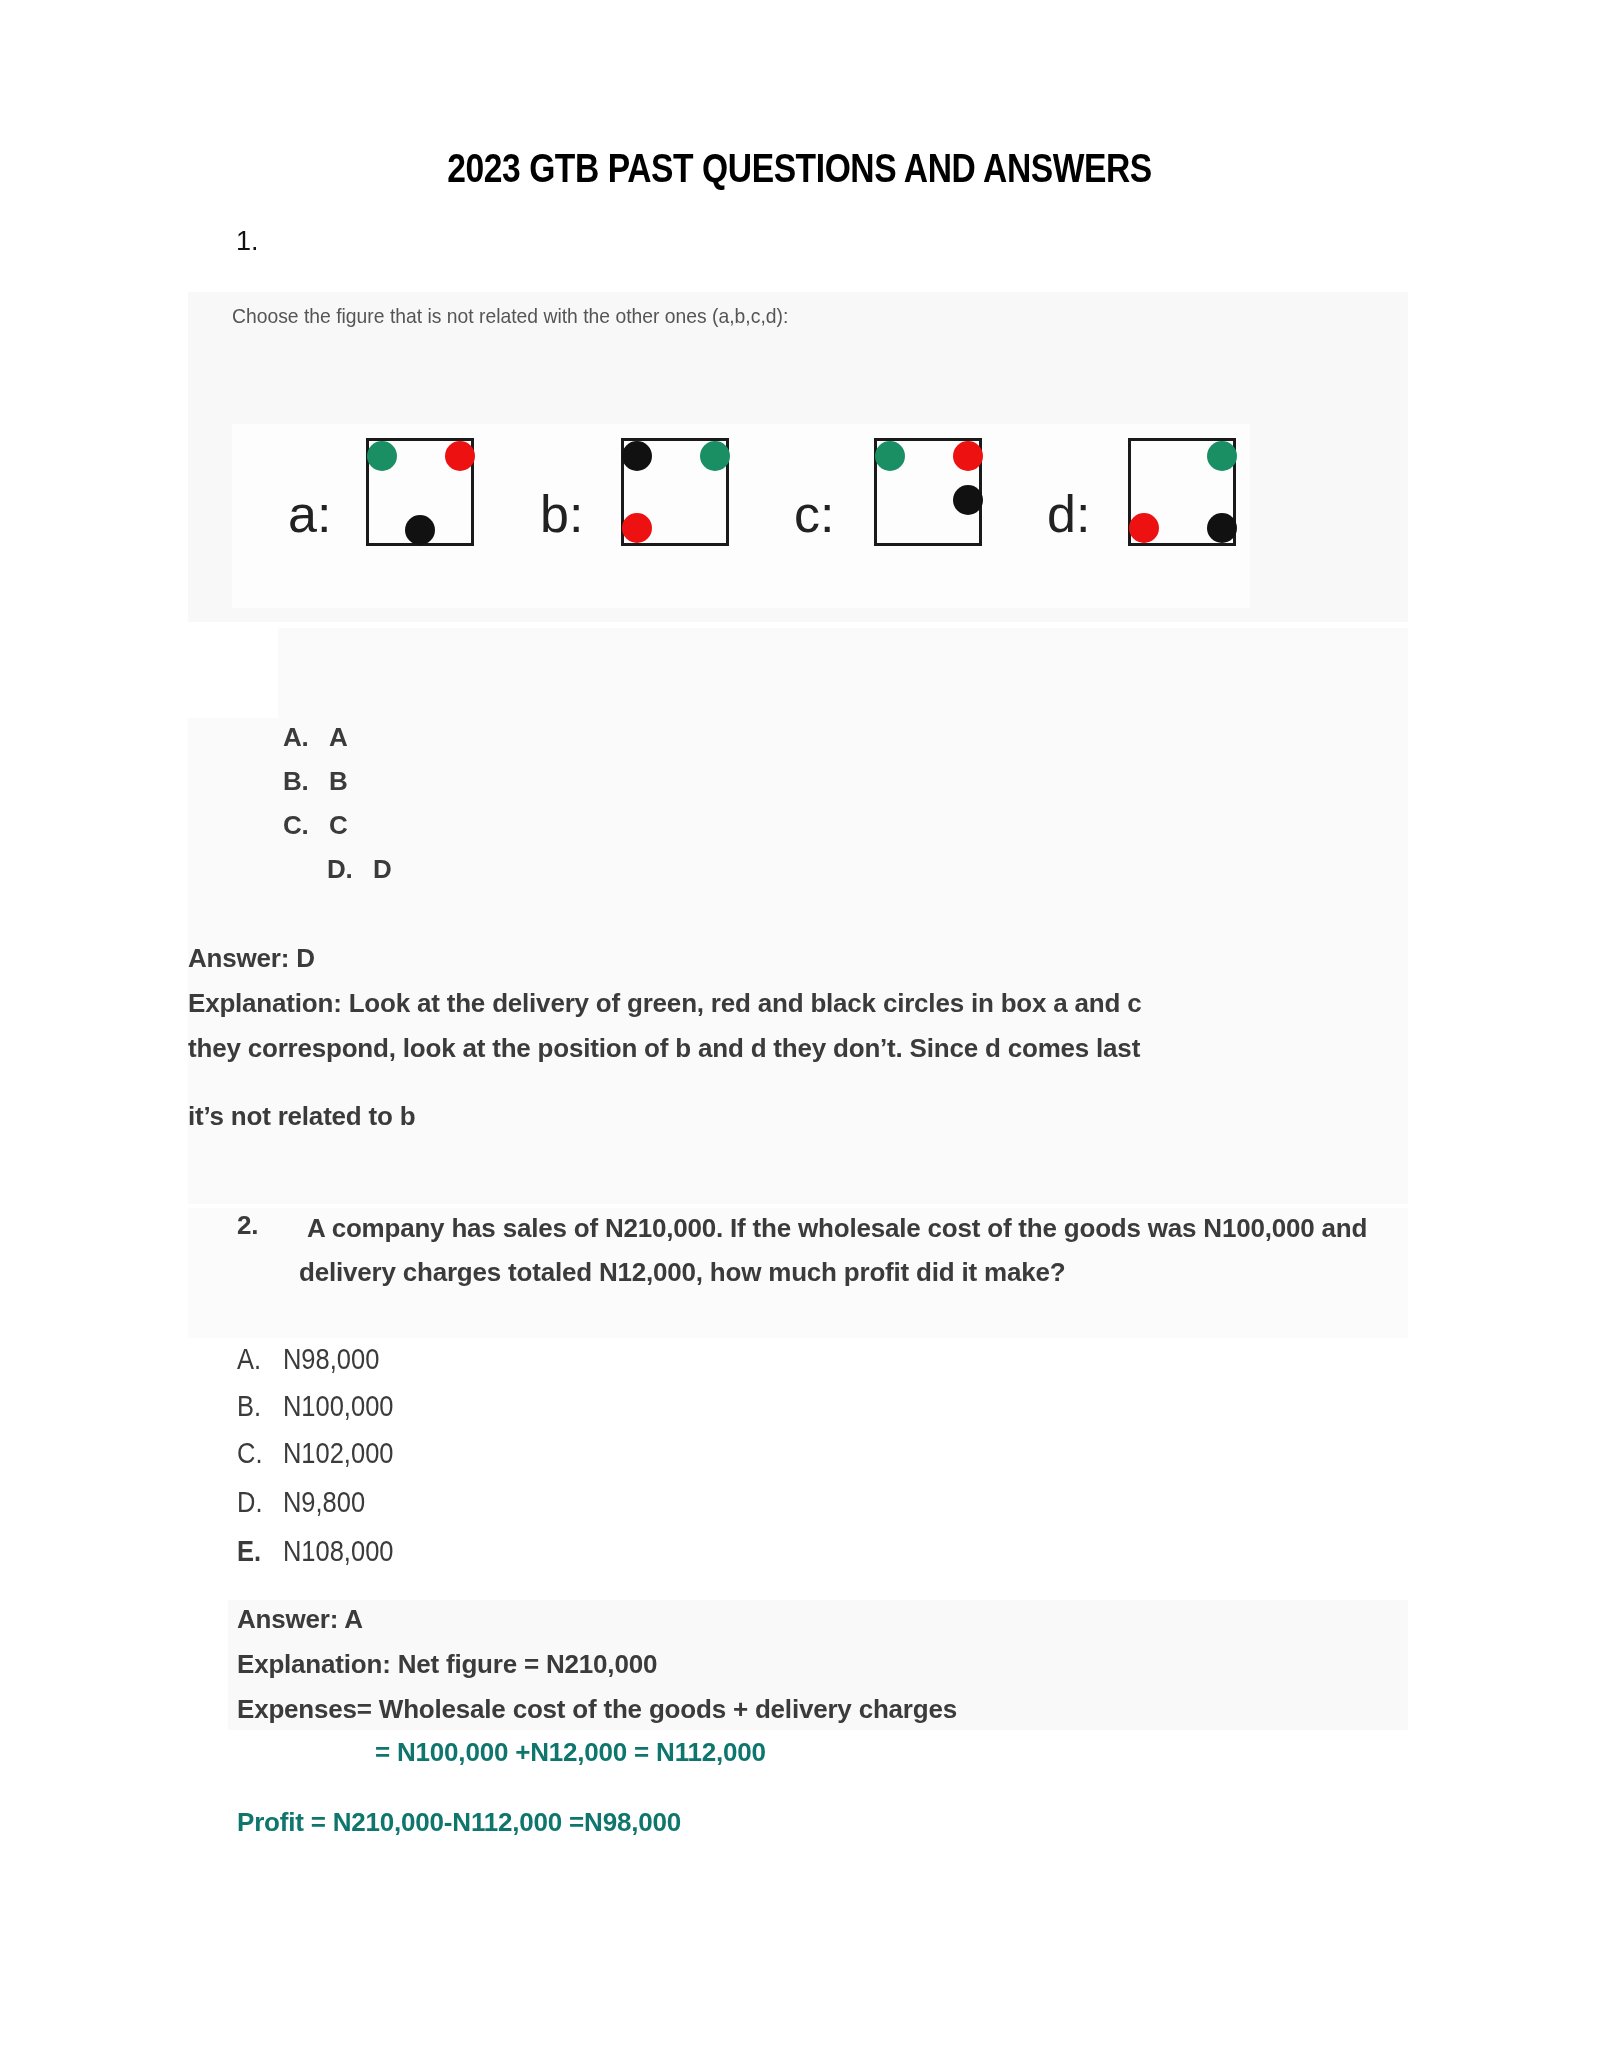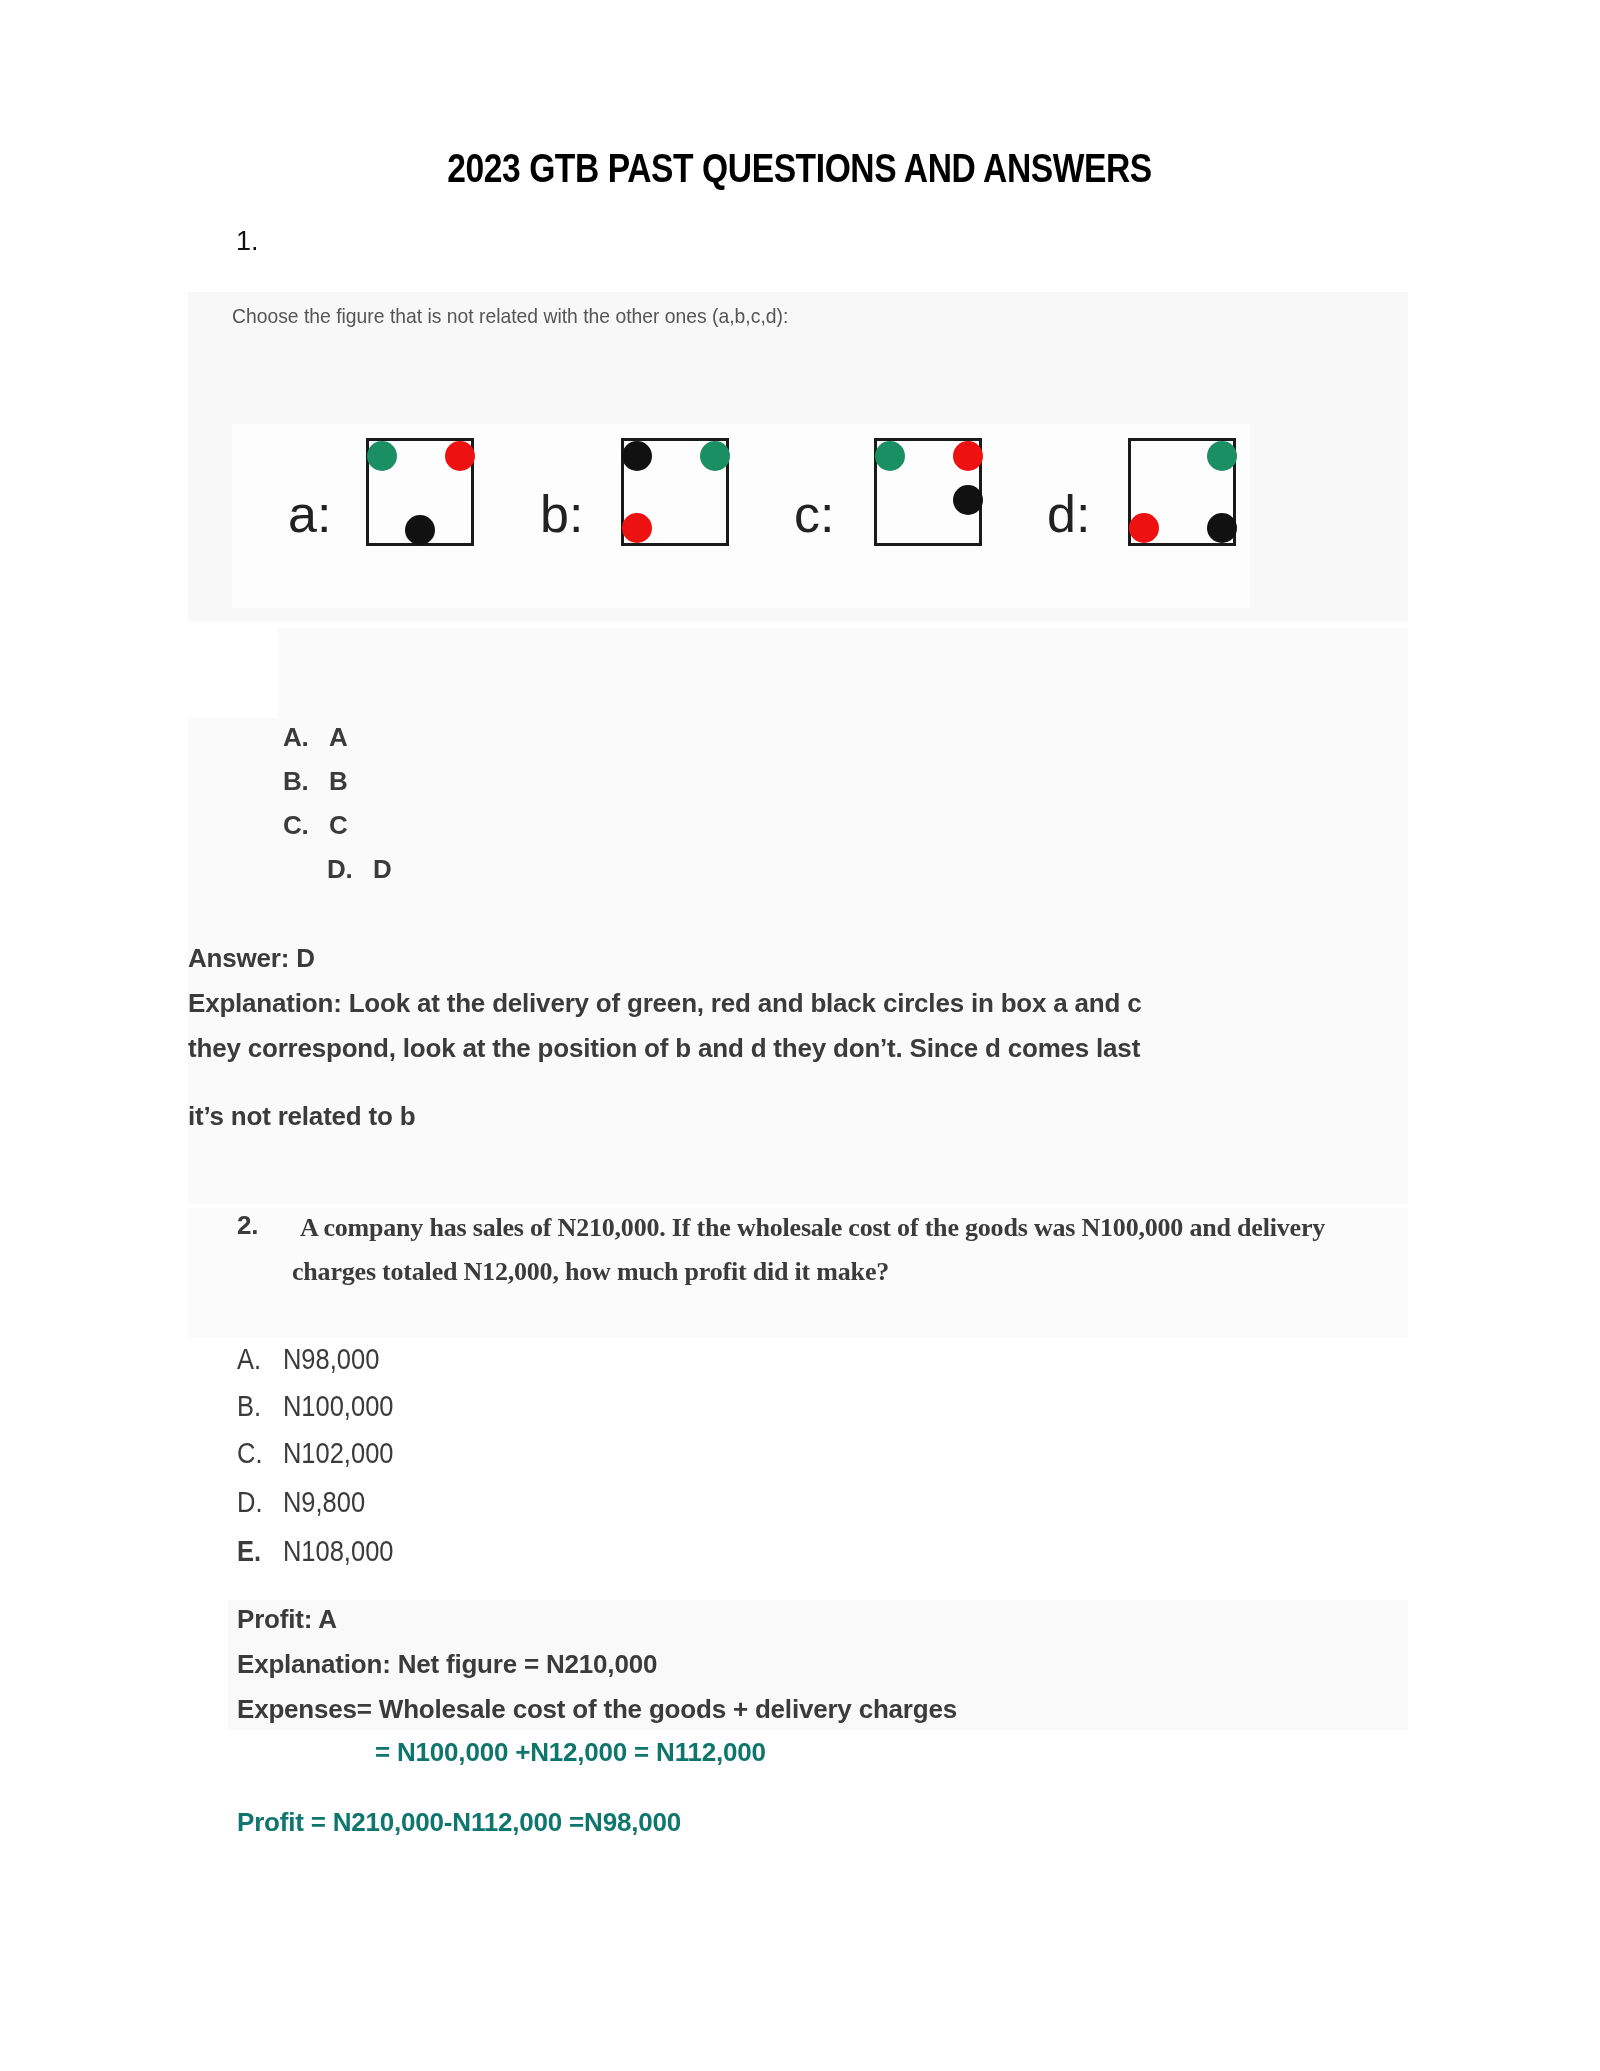--- a/index.html
+++ b/index.html
@@ -15,21 +15,21 @@
   .fig-label { position:absolute; font-size:52px; color:#222; line-height:52px; }
   .box { position:absolute; width:108px; height:108px; border:3px solid #1a1a1a; box-sizing:border-box; top:14px; }
   .dot { position:absolute; width:30px; height:30px; border-radius:50%; }
   .panel2 { left:188px; top:628px; width:1220px; height:576px; background:#fafafa; }
   .panel2-cut { left:188px; top:628px; width:90px; height:90px; background:#ffffff; }
   .t { font-size:26px; font-weight:bold; color:#3b3b3b; letter-spacing:-0.2px; }
   .opt1 { left:283px; }
   .opt1 .l { display:inline-block; width:46px; }
   .q2band { left:188px; top:1208px; width:1220px; height:130px; background:#fbfbfb; }
   .q2num { left:237px; top:1210px; }
-  .q2text { left:292px; width:1110px; white-space:normal; line-height:44px; top:1206px;font-family:Liberation Serif, serif; }
+  .q2text { left:299px; width:1110px; white-space:normal; line-height:44px; top:1206px; }
   .q2text .first { margin-left:8px; }
   .opt2 { left:237px; font-size:30px; color:#3b3b3b; transform:scaleX(0.85); transform-origin:0 0; }
   .opt2 .l { display:inline-block; width:54px; }
   .opt2 .l.bold { font-weight:bold; }
   .ansband { left:228px; top:1600px; width:1180px; height:130px; background:#f9f9f9; }
   .black { color:#0f766e; }
 </style>
 </head>
 <body>
 
@@ -102,17 +102,17 @@
   <span class="l">C.</span><span>N102,000</span>
 </div>
 <div class="abs opt2" style="top:1485px;">
   <span class="l">D.</span><span>N9,800</span>
 </div>
 <div class="abs opt2" style="top:1534px;">
   <span class="l bold">E.</span><span>N108,000</span>
 </div>
 
 <div class="abs ansband"></div>
-<div class="abs t" style="left:237px;top:1604px;">Profit:  A</div>
+<div class="abs t" style="left:237px;top:1604px;">Answer:  A</div>
 <div class="abs t" style="left:237px;top:1649px;">Explanation: Net figure = N210,000</div>
 <div class="abs t" style="left:237px;top:1694px;">Expenses= Wholesale cost of the goods + delivery charges</div>
 <div class="abs t black" style="left:375px;top:1737px;">= N100,000 +N12,000 = N112,000</div>
 <div class="abs t black" style="left:237px;top:1807px;">Profit = N210,000-N112,000 =N98,000</div>
 
 </body></html>

